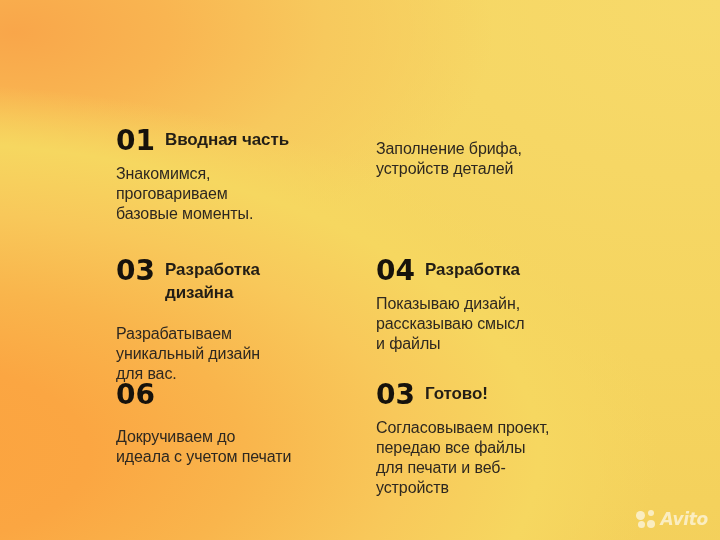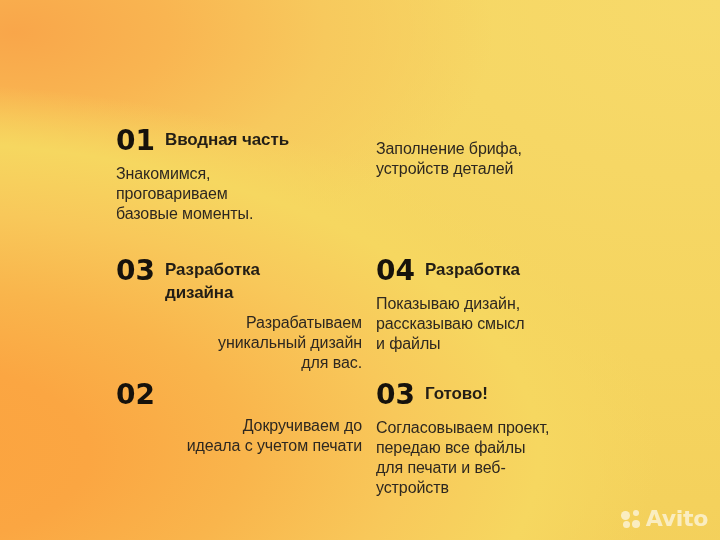--- a/index.html
+++ b/index.html
@@ -86,21 +86,21 @@
     margin-top: 11px;
     font-size: 16px;
     line-height: 20px;
     font-weight: 400;
     color: #2E2820;
     letter-spacing: -0.1px;
     white-space: pre-line;
   }
 
   
-  .step.tight .step-body { margin-top: 9px; text-align: right; }
+  .step.tight .step-body { margin-top: 20px; }
 
   
   .watermark {
     position: absolute;
     right: 12px;
     bottom: 10px;
     display: flex;
     align-items: center;
     gap: 5px;
     opacity: 0.62;
@@ -115,26 +115,27 @@
     position: absolute;
     display: block;
     border-radius: 50%;
     background: #FFFFFF;
   }
   .wm-dots i.d1 { width: 9px;  height: 9px;  left: 0px;  top: 1px; }
   .wm-dots i.d2 { width: 6px;  height: 6px;  left: 12px; top: 0px; }
   .wm-dots i.d3 { width: 7px;  height: 7px;  left: 2px;  top: 11px; }
   .wm-dots i.d4 { width: 8px;  height: 8px;  left: 11px; top: 10px; }
   .wm-text {
-    font-size: 22px;
+    font-size: 17px;
     line-height: 22px;
     font-weight: 700;
     color: #FFFFFF;
     letter-spacing: -0.3px;
     font-family: "DejaVu Sans", "Liberation Sans", sans-serif;
+    font-style: italic;
   }
 </style>
 </head>
 <body>
 
 <div id="poster">
 
 
   <div class="steps">
 
@@ -169,21 +170,21 @@
         <span class="step-num">04</span>
         <span class="step-title">Разработка</span>
       </div>
       <div class="step-body">Показываю дизайн,
 рассказываю смысл
 и файлы</div>
     </div>
 
     <div class="step col-left row-3 tight">
       <div class="step-head">
-        <span class="step-num">02</span>
+        <span class="step-num">06</span>
       </div>
       <div class="step-body">Докручиваем до
 идеала с учетом печати</div>
     </div>
 
     <div class="step col-right row-3">
       <div class="step-head">
         <span class="step-num">03</span>
         <span class="step-title">Готово!</span>
       </div>

